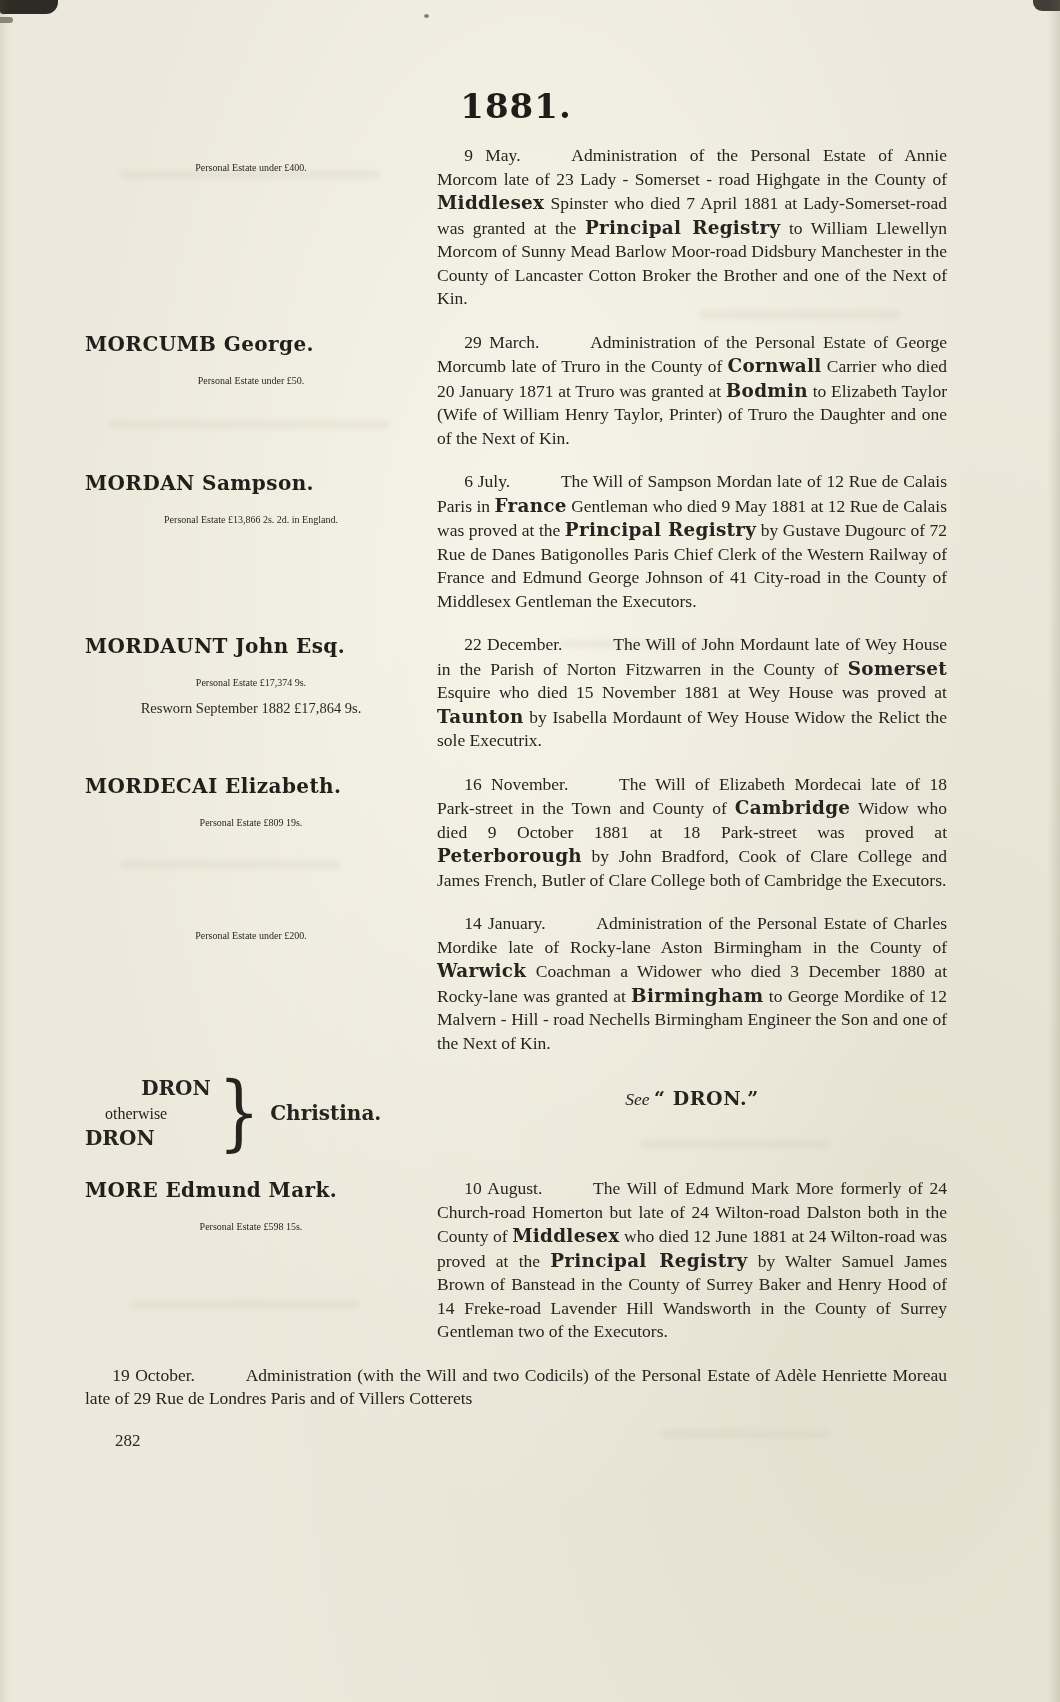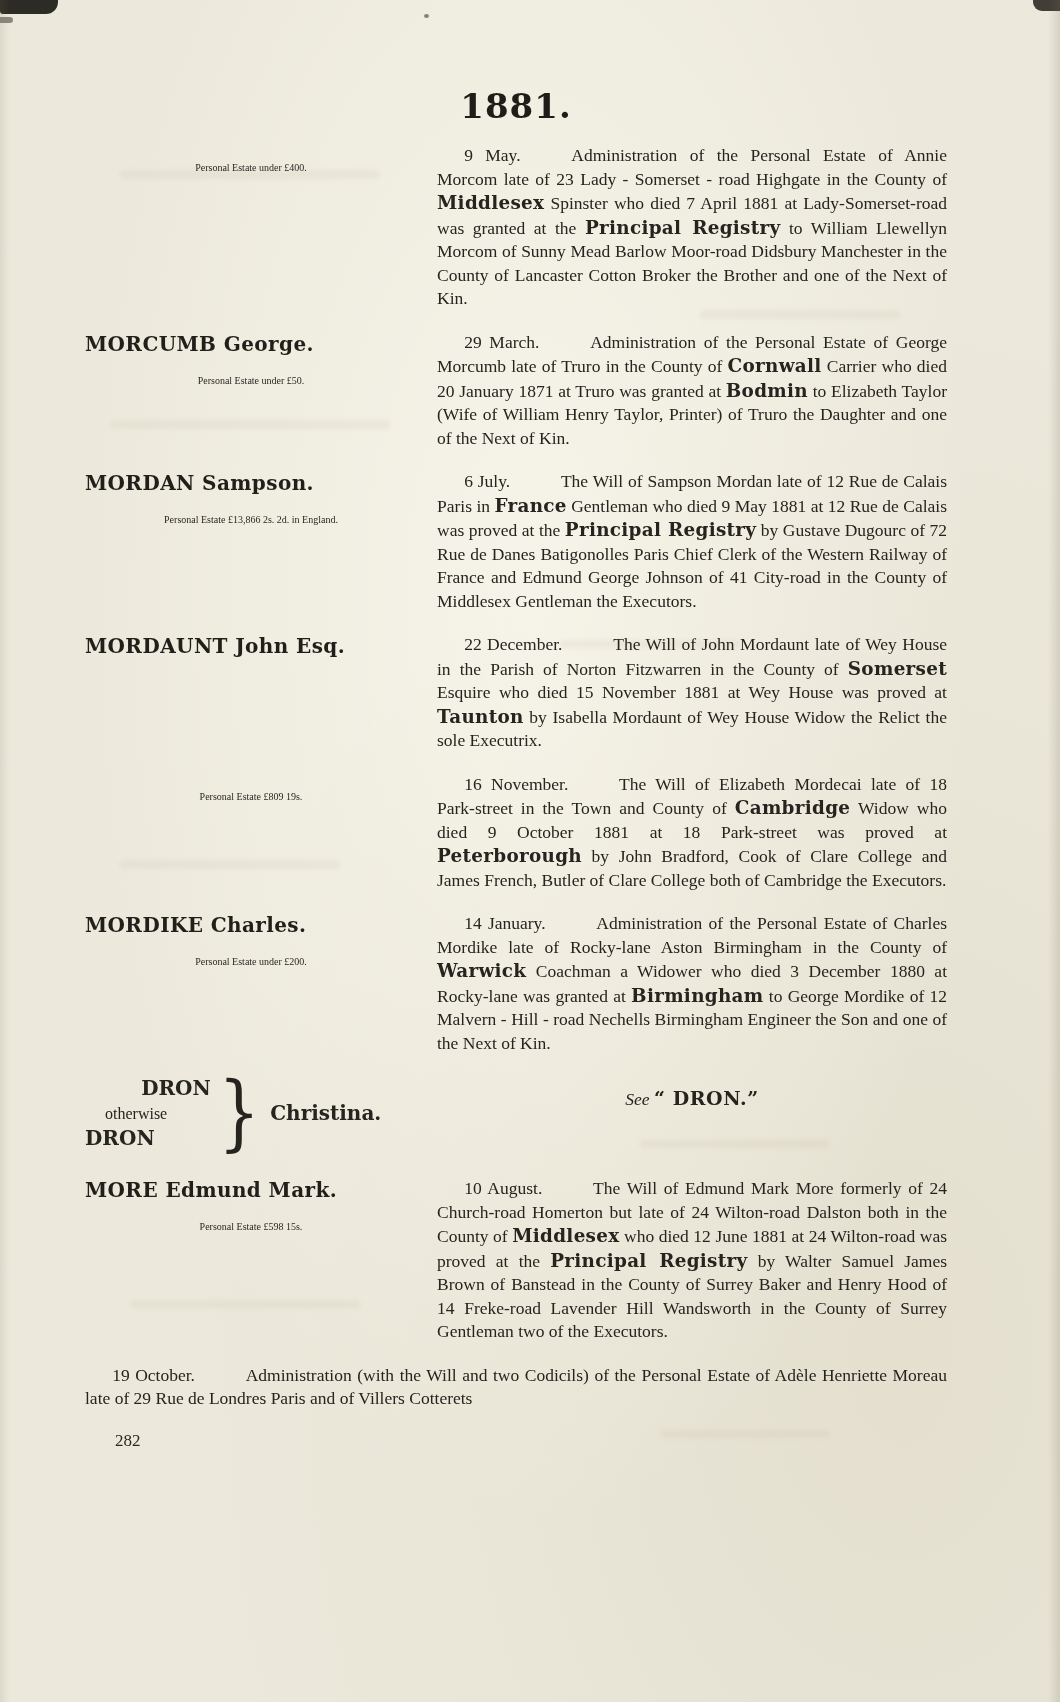--- a/index.html
+++ b/index.html
@@ -146,38 +146,42 @@
               <div class="estate">Personal Estate £13,866 2s. 2d. in England.</div>
             </div>
       </div>
       <div class="entry-right">
         <p class="body"><span class="date">6 July.</span><span><span>The Will of Sampson Mordan late of 12 Rue de Calais Paris in </span><span class="b">France</span><span> Gentleman who died 9 May 1881 at 12 Rue de Calais was proved at the </span><span class="b">Principal Registry</span><span> by Gustave Dugourc of 72 Rue de Danes Batigonolles Paris Chief Clerk of the Western Railway of France and Edmund George Johnson of 41 City-road in the County of Middlesex Gentleman the Executors.</span></span></p>
       </div>
     </div>
         <div class="entry">
       <div class="entry-left">
         <div class="entry-name">MORDAUNT John  Esq.</div>
+        <div>
+              <div class="estate">Personal Estate £17,374  9s.</div>
+              <div class="estate resworn">Resworn September 1882 £17,864  9s.</div>
+            </div>
       </div>
       <div class="entry-right">
         <p class="body"><span class="date">22 December.</span><span><span>The Will of John Mordaunt late of Wey House in the Parish of Norton Fitzwarren in the County of </span><span class="b">Somerset</span><span> Esquire who died 15 November 1881 at Wey House was proved at </span><span class="b">Taunton</span><span> by Isabella Mordaunt of Wey House Widow the Relict the sole Executrix.</span></span></p>
       </div>
     </div>
         <div class="entry">
       <div class="entry-left">
+        <div class="entry-name">MORDECAI Elizabeth.</div>
         <div>
               <div class="estate">Personal Estate £809 19s.</div>
             </div>
       </div>
       <div class="entry-right">
         <p class="body"><span class="date">16 November.</span><span><span>The Will of Elizabeth Mordecai late of 18 Park-street in the Town and County of </span><span class="b">Cambridge</span><span> Widow who died 9 October 1881 at 18 Park-street was proved at </span><span class="b">Peterborough</span><span> by John Bradford, Cook of Clare College and James French, Butler of Clare College both of Cambridge the Executors.</span></span></p>
       </div>
     </div>
         <div class="entry">
       <div class="entry-left">
-        <div class="entry-name">MORDIKE Charles.</div>
         <div>
               <div class="estate">Personal Estate under £200.</div>
             </div>
       </div>
       <div class="entry-right">
         <p class="body"><span class="date">14 January.</span><span><span>Administration of the Personal Estate of Charles Mordike late of Rocky-lane Aston Birmingham in the County of </span><span class="b">Warwick</span><span> Coachman a Widower who died 3 December 1880 at Rocky-lane was granted at </span><span class="b">Birmingham</span><span> to George Mordike of 12 Malvern - Hill - road Nechells Birmingham Engineer the Son and one of the Next of Kin.</span></span></p>
       </div>
     </div>
         <div class="entry crossref">
       <div class="entry-left">

